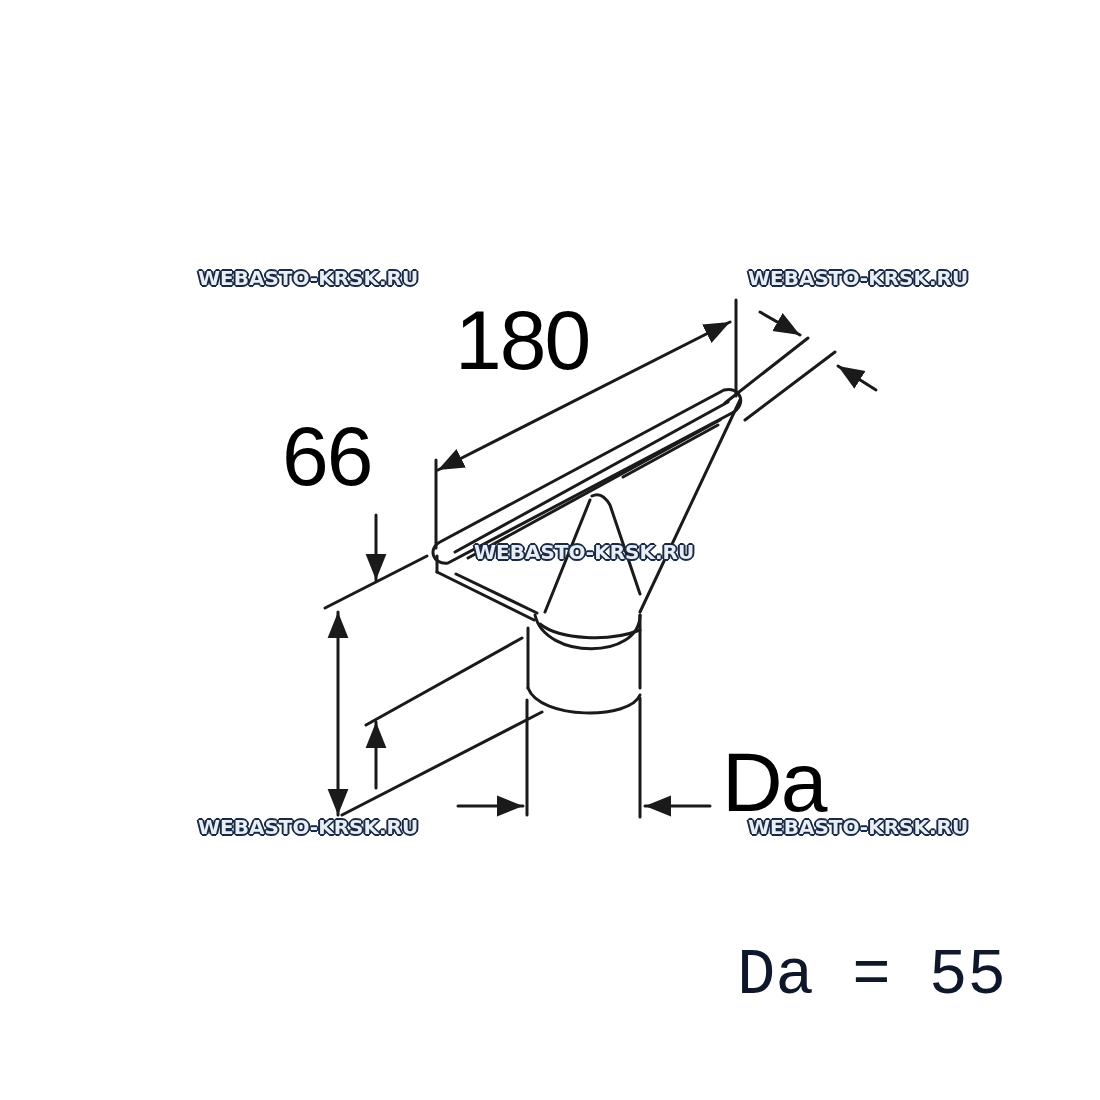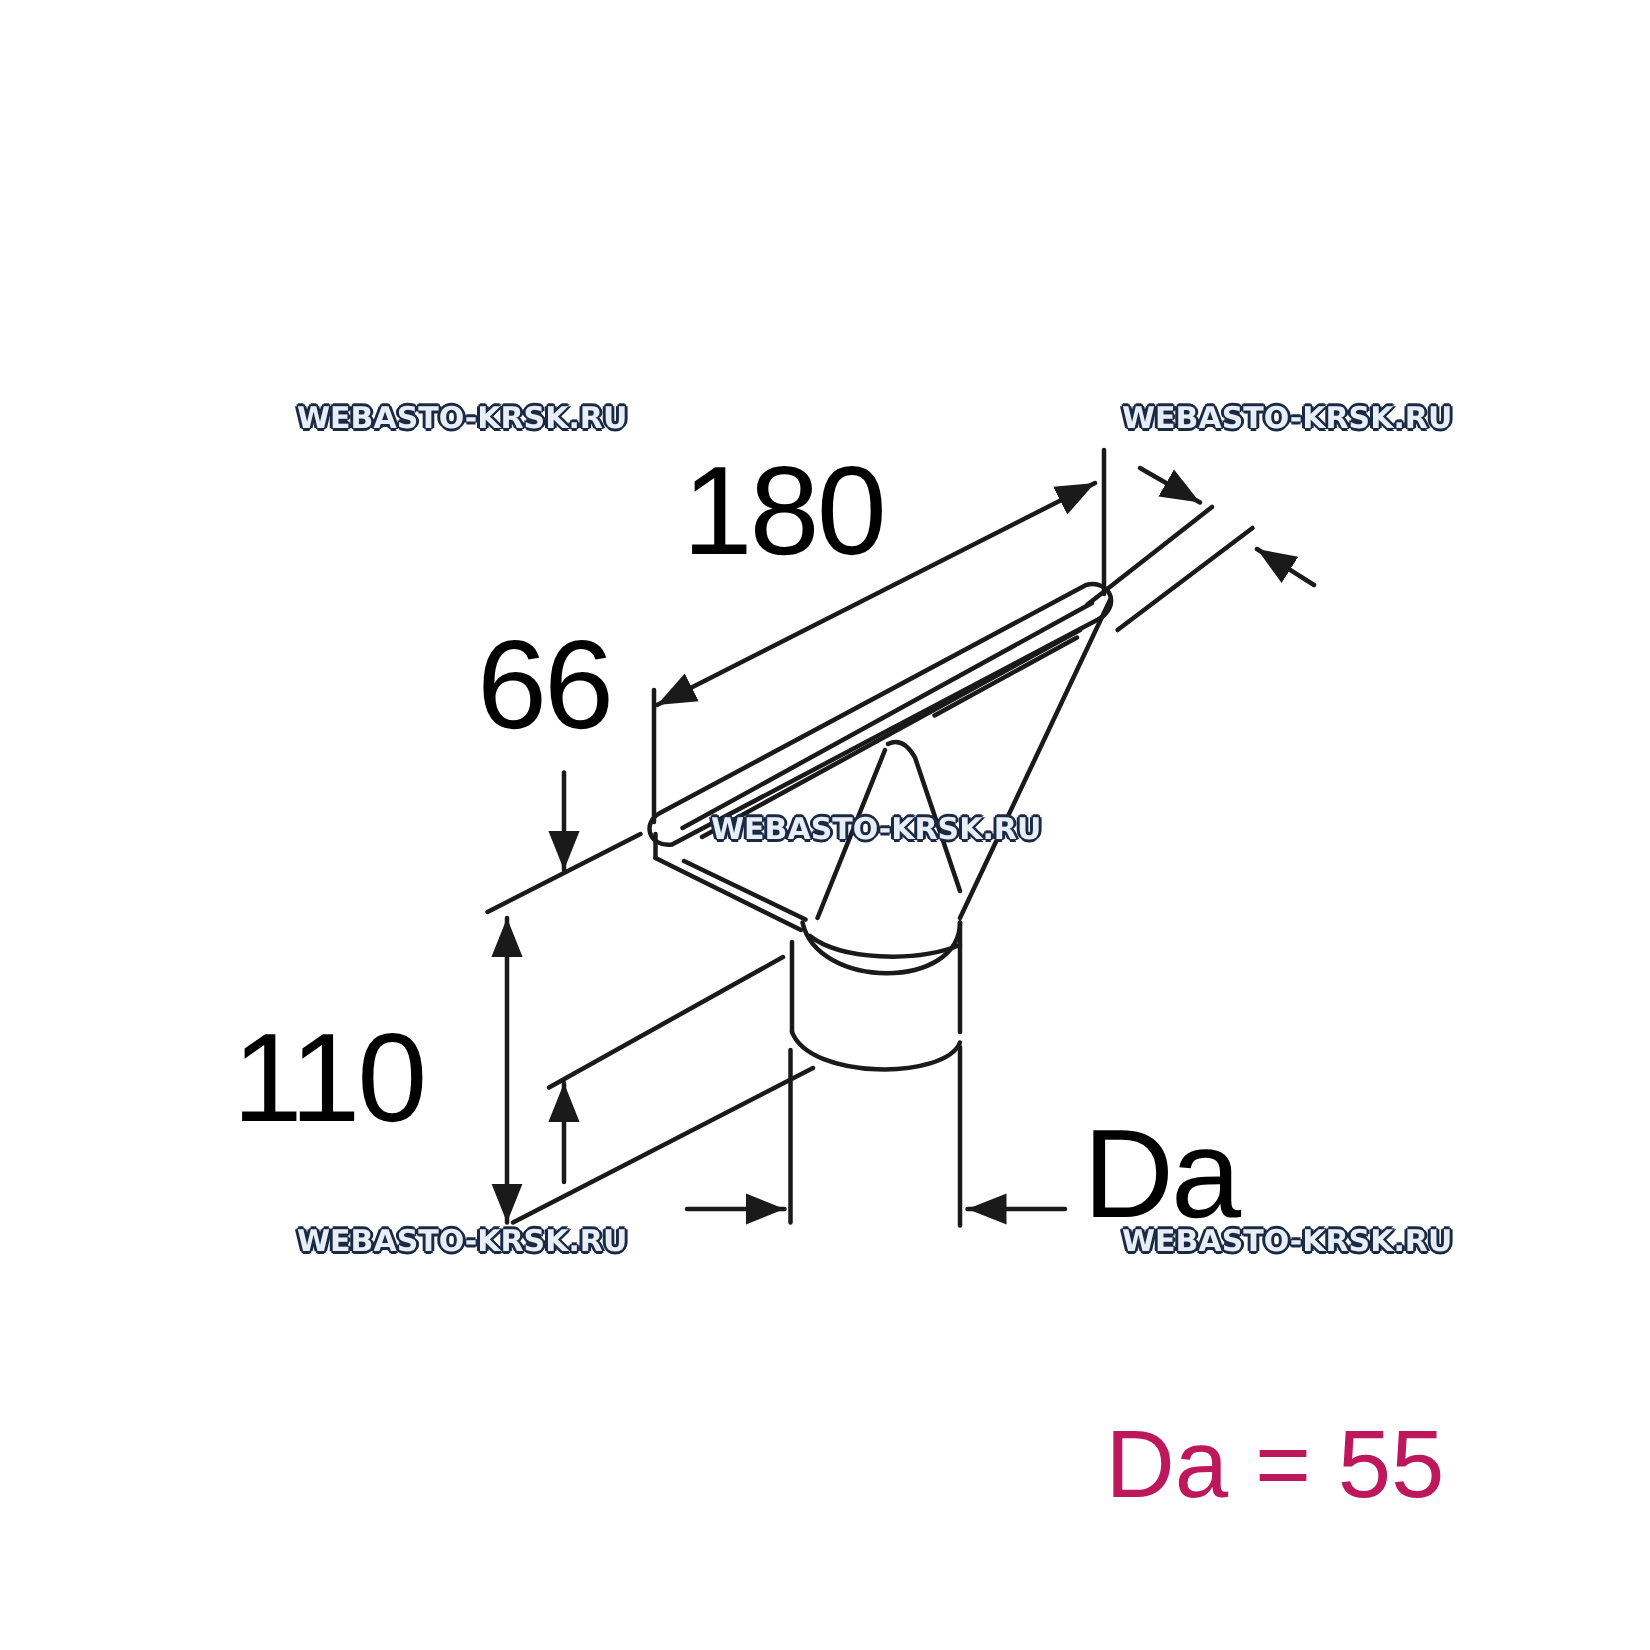--- a/index.html
+++ b/index.html
@@ -8,21 +8,21 @@
   svg { position: absolute; left: 0; top: 0; }
   .dim { position: absolute; font-family: "Liberation Sans", sans-serif; color: #000000; line-height: 1; letter-spacing: -2px; }
   .wm {
     position: absolute; font-family: "DejaVu Sans", sans-serif; font-weight: bold;
     font-size: 20px; color: #1b2a44; letter-spacing: 0px;
     -webkit-text-stroke: 0px; 
     text-shadow: -1px -1px 0 #fff, 1px -1px 0 #fff, -1px 1px 0 #fff, 1px 1px 0 #fff, 0 0 2px #fff;
     background: rgba(30,40,60,0.0);
   }
   .wm span { color: #e8eef5; text-shadow: -1px -1px 0 #1b2a44, 1px -1px 0 #1b2a44, -1px 1px 0 #1b2a44, 1px 1px 0 #1b2a44, -2px 0 0 #1b2a44, 2px 0 0 #1b2a44, 0 2px 0 #1b2a44, 0 -2px 0 #1b2a44; }
-  .formula { position: absolute; font-family: Liberation Sans, sans-serif; font-size: 64px; color: #be185d; line-height: 1; }
+  .formula { position: absolute; font-family: Liberation Mono, monospace; font-size: 64px; color: #0f172a; line-height: 1; }
 </style>
 </head>
 <body>
 
 <div class="canvas">
   <svg width="1100" height="1100" viewBox="0 0 1100 1100">
     <defs>
       <marker id="ah" viewBox="0 0 10 10" refX="10" refY="5" markerWidth="9" markerHeight="9" orient="auto-start-reverse" markerUnits="userSpaceOnUse">
         <path d="M0,0 L10,5 L0,10 z" fill="#1a1a1a"></path>
       </marker>
@@ -84,22 +84,21 @@
       <g>
         <line x1="527" y1="700" x2="527" y2="815"></line>
         <line x1="640" y1="698" x2="640" y2="817"></line>
         <line x1="458" y1="806" x2="523" y2="806" marker-end="url(#ahb)"></line>
         <line x1="710" y1="806" x2="645" y2="806" marker-end="url(#ahb)"></line>
       </g>
     </g>
   </svg>
 
   <div class="dim" style="left:455px; top:298px; font-size:84px;">180</div>
-  <div class="dim" style="left:282px; top:414px; font-size:84px;margin-left:36px;">66</div>
-  <div class="dim" style="left:155px; top:676px; font-size:84px;">110</div>
+  <div class="dim" style="left:282px; top:414px; font-size:84px;">66</div>
   <div class="dim" style="left:722px; top:740px; font-size:84px;">Da</div>
 
   <div class="formula" style="left:737px; top:944px;">Da = 55</div>
 
   <div class="wm" style="left:198px; top:266px;"><span>WEBASTO-KRSK.RU</span></div>
   <div class="wm" style="left:748px; top:266px;"><span>WEBASTO-KRSK.RU</span></div>
   <div class="wm" style="left:474px; top:540px;"><span>WEBASTO-KRSK.RU</span></div>
   <div class="wm" style="left:198px; top:815px;"><span>WEBASTO-KRSK.RU</span></div>
   <div class="wm" style="left:748px; top:815px;"><span>WEBASTO-KRSK.RU</span></div>
 </div>

